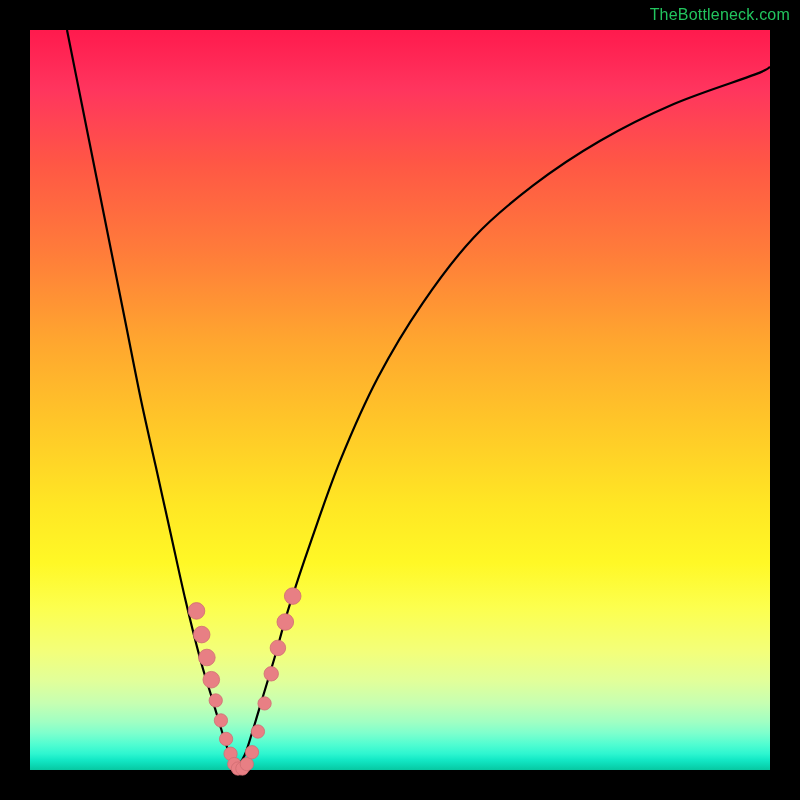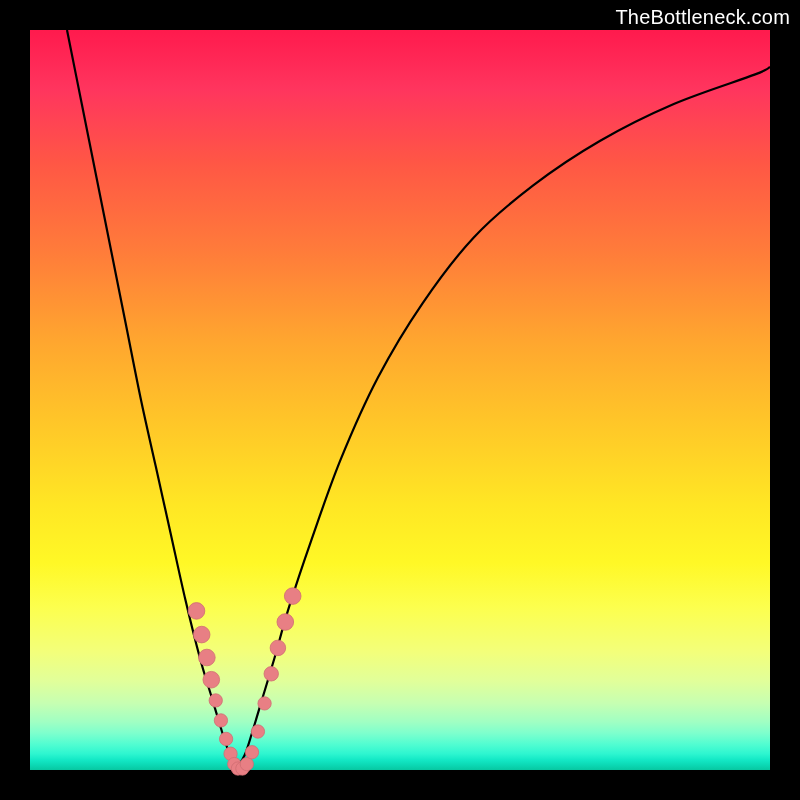--- a/index.html
+++ b/index.html
@@ -45,22 +45,22 @@
   svg.curve {
     position: absolute;
     left: 30px; top: 30px;
     width: 740px; height: 740px;
     overflow: visible;
   }
   .watermark {
     position: absolute;
     top: 6px;
     right: 10px;
-    color: #ffffff;
-    font-size: 20px;
+    color: #22c55e;
+    font-size: 16px;
     font-weight: 400;
     letter-spacing: 0.2px;
   }
 </style>
 </head>
 <body>
 
 <div class="frame">
   <div class="plot"></div>
 

